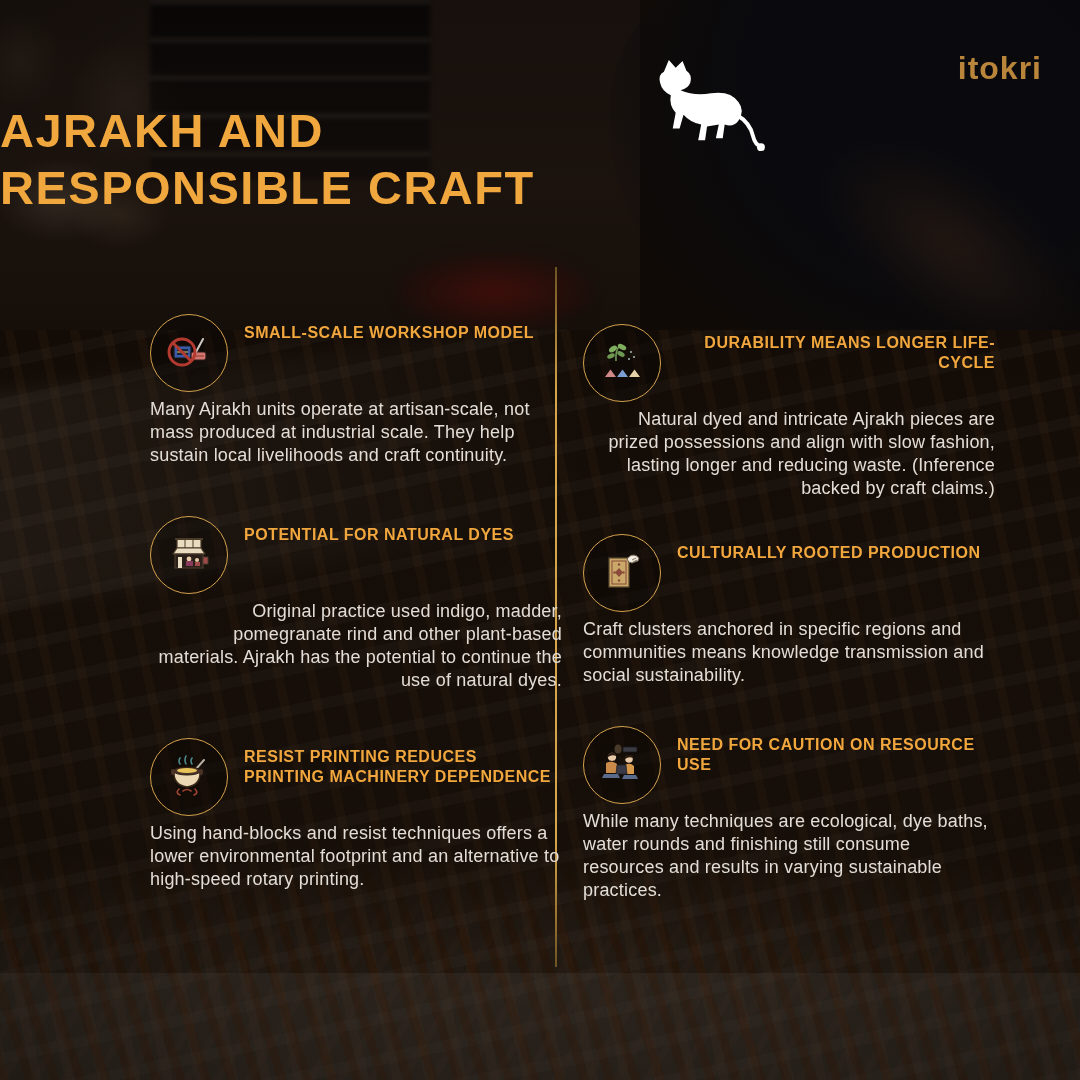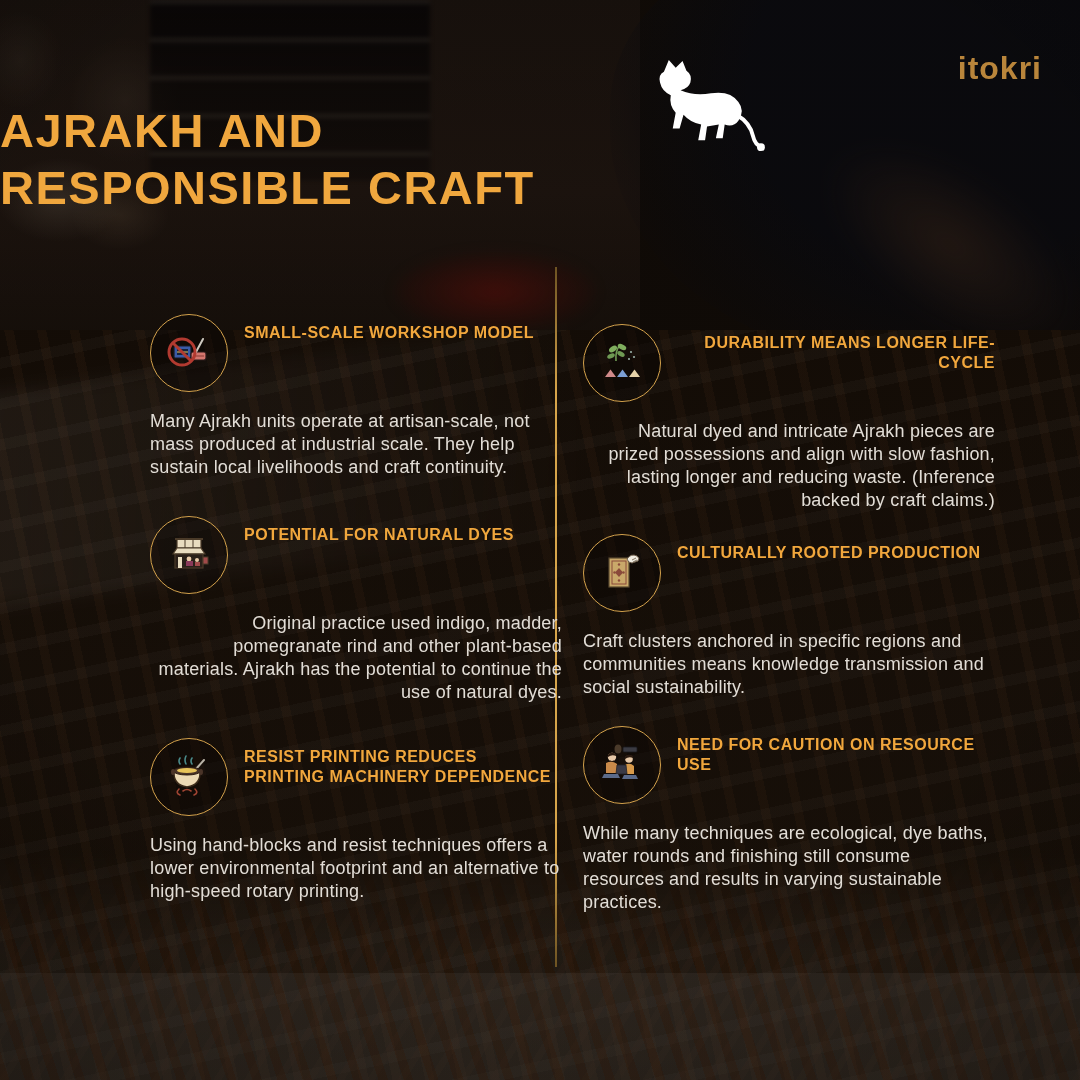--- a/index.html
+++ b/index.html
@@ -99,21 +99,21 @@
   .icon-circle{
     flex:0 0 auto;width:78px;height:78px;border:1.6px solid #d4a24c;border-radius:50%;
     display:flex;align-items:center;justify-content:center;
     background:rgba(5,3,2,0.30);box-sizing:border-box;
   }
   .heading{
     padding-top:9px;font-size:16px;font-weight:bold;letter-spacing:0.5px;
     line-height:1.23;color:#f1a73d;text-transform:uppercase;
   }
   .body-text{
-    margin-top:18px;font-size:18px;line-height:1.27;letter-spacing:0.2px;color:#e2ddd6;
+    margin-top:6px;font-size:18px;line-height:1.27;letter-spacing:0.2px;color:#e2ddd6;
   }
 </style>
 </head>
 <body>
 
 <div class="canvas">
 
   <div class="bg-layer bg-topleft"></div>
   <div class="bg-layer bg-window"></div>
   <div class="bg-layer bg-person"></div>

